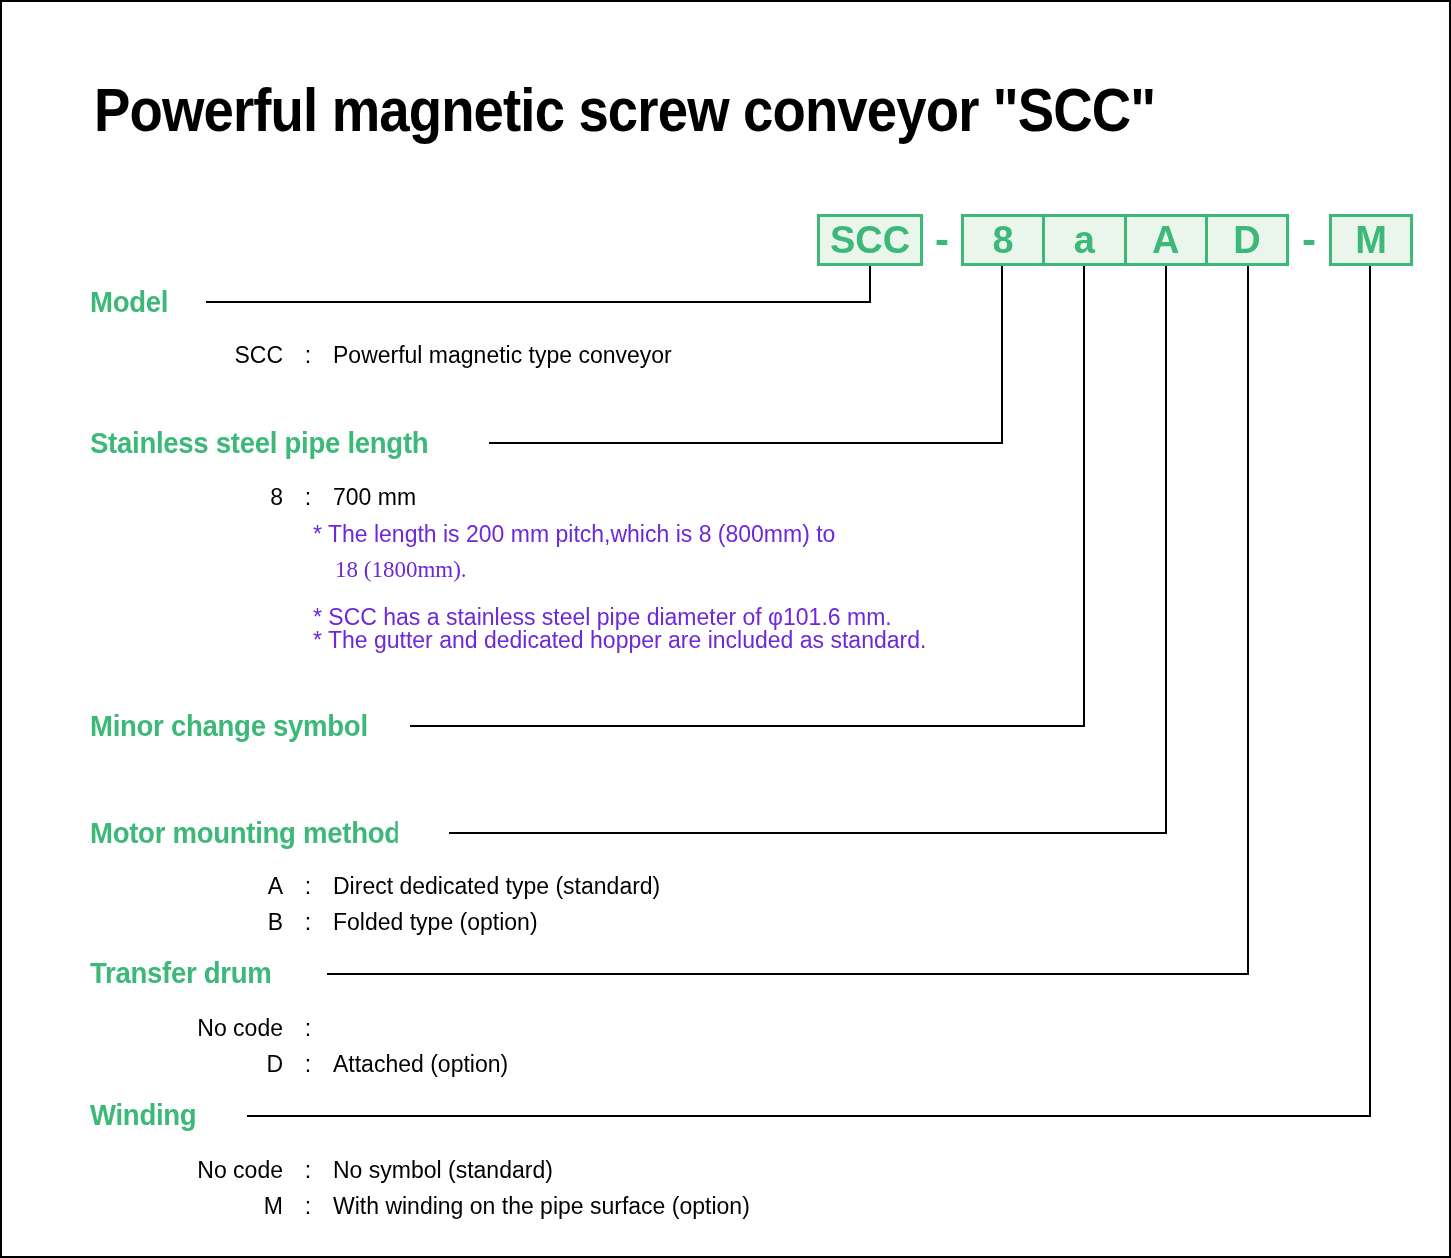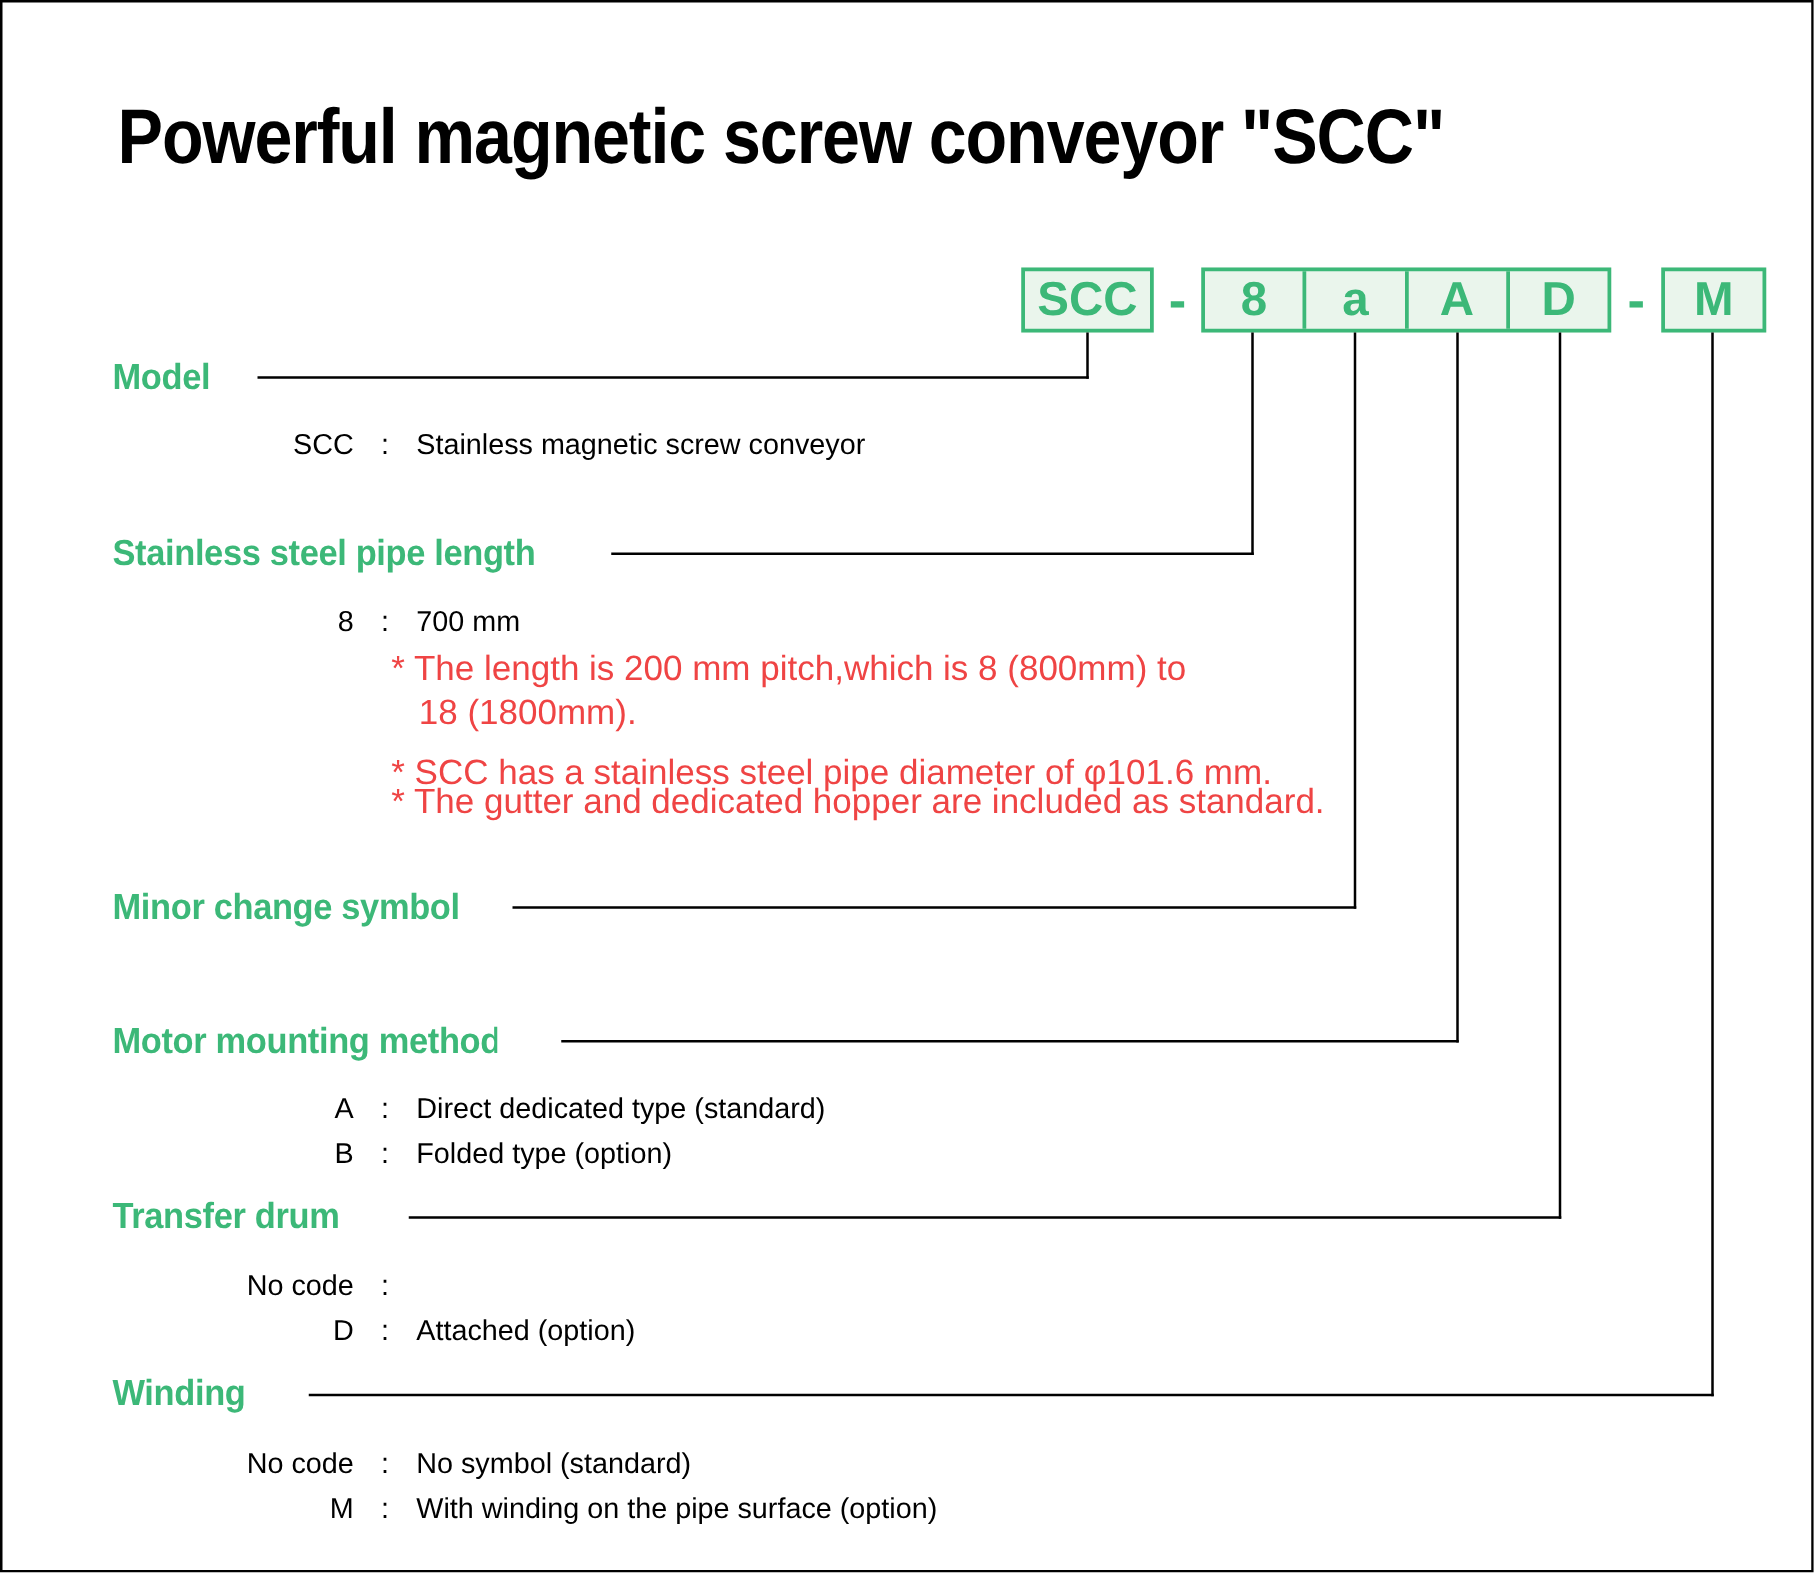--- a/index.html
+++ b/index.html
@@ -61,21 +61,21 @@
   .defrow{
     position:absolute;left:88px;width:1100px;
     display:flex;font-size:23px;color:#000;line-height:27px;
   }
   .defrow .lbl{width:193px;text-align:right;white-space:nowrap;}
   .defrow .col{width:50px;text-align:center;}
   .defrow .val{flex:1;white-space:nowrap;}
   
   .note{
     position:absolute;left:311px;
-    font-size:28px;color:#ef4444;line-height:27px;white-space:nowrap;
+    font-size:23px;color:#6d28d9;line-height:27px;white-space:nowrap;
   }
   .note.indent{left:333px;}
 </style>
 </head>
 <body>
 
 <div class="page">
 
   <div class="title">Powerful magnetic screw conveyor "SCC"</div>
 
@@ -105,31 +105,31 @@
   <div class="h-line" style="left:487px;top:440px;width:514px;"></div>
   <div class="h-line" style="left:408px;top:723px;width:675px;"></div>
   <div class="h-line" style="left:447px;top:830px;width:718px;"></div>
   <div class="h-line" style="left:325px;top:971px;width:922px;"></div>
   <div class="h-line" style="left:245px;top:1113px;width:1124px;"></div>
 
   <div class="heading" style="top:284px;">Model</div>
   <div class="defrow" style="top:340px;">
     <span class="lbl">SCC</span>
     <span class="col">:</span>
-    <span class="val">Stainless magnetic screw conveyor</span>
+    <span class="val">Powerful magnetic type conveyor</span>
   </div>
 
   <div class="heading" style="top:425px;">Stainless steel pipe length</div>
   <div class="defrow" style="top:482px;">
     <span class="lbl">8</span>
     <span class="col">:</span>
     <span class="val">700 mm</span>
   </div>
   <div class="note" style="top:519px;">* The length is 200 mm pitch,which is 8 (800mm) to</div>
-  <div class="note indent" style="top:554px;">18 (1800mm).</div>
+  <div class="note indent" style="top:554px;font-family:Liberation Serif, serif;">18 (1800mm).</div>
   <div class="note" style="top:590px;margin-top:12px;">* SCC has a stainless steel pipe diameter of φ101.6 mm.</div>
   <div class="note" style="top:625px;">* The gutter and dedicated hopper are included as standard.</div>
 
   <div class="heading" style="top:708px;">Minor change symbol</div>
 
   <div class="heading clip" style="top:815px;width:324px;">Motor mounting method</div>
   <div class="defrow" style="top:871px;">
     <span class="lbl">A</span>
     <span class="col">:</span>
     <span class="val">Direct dedicated type (standard)</span>

